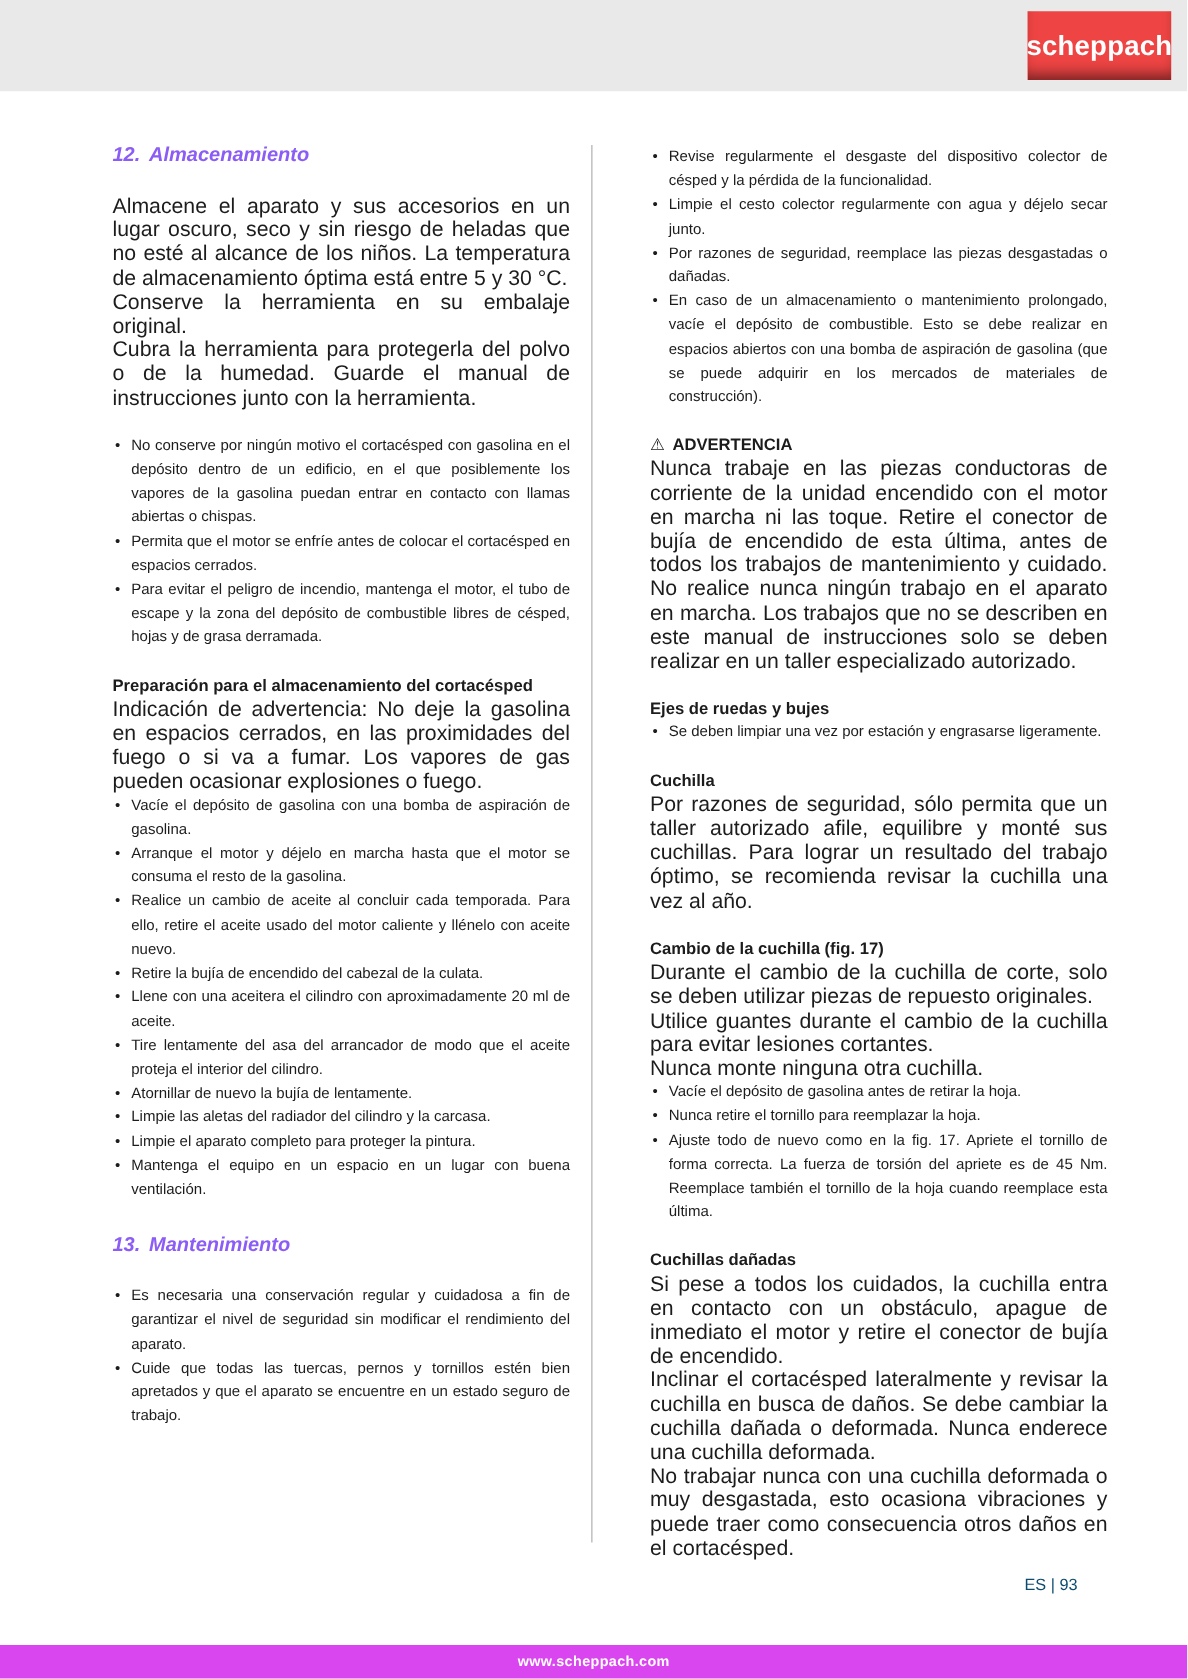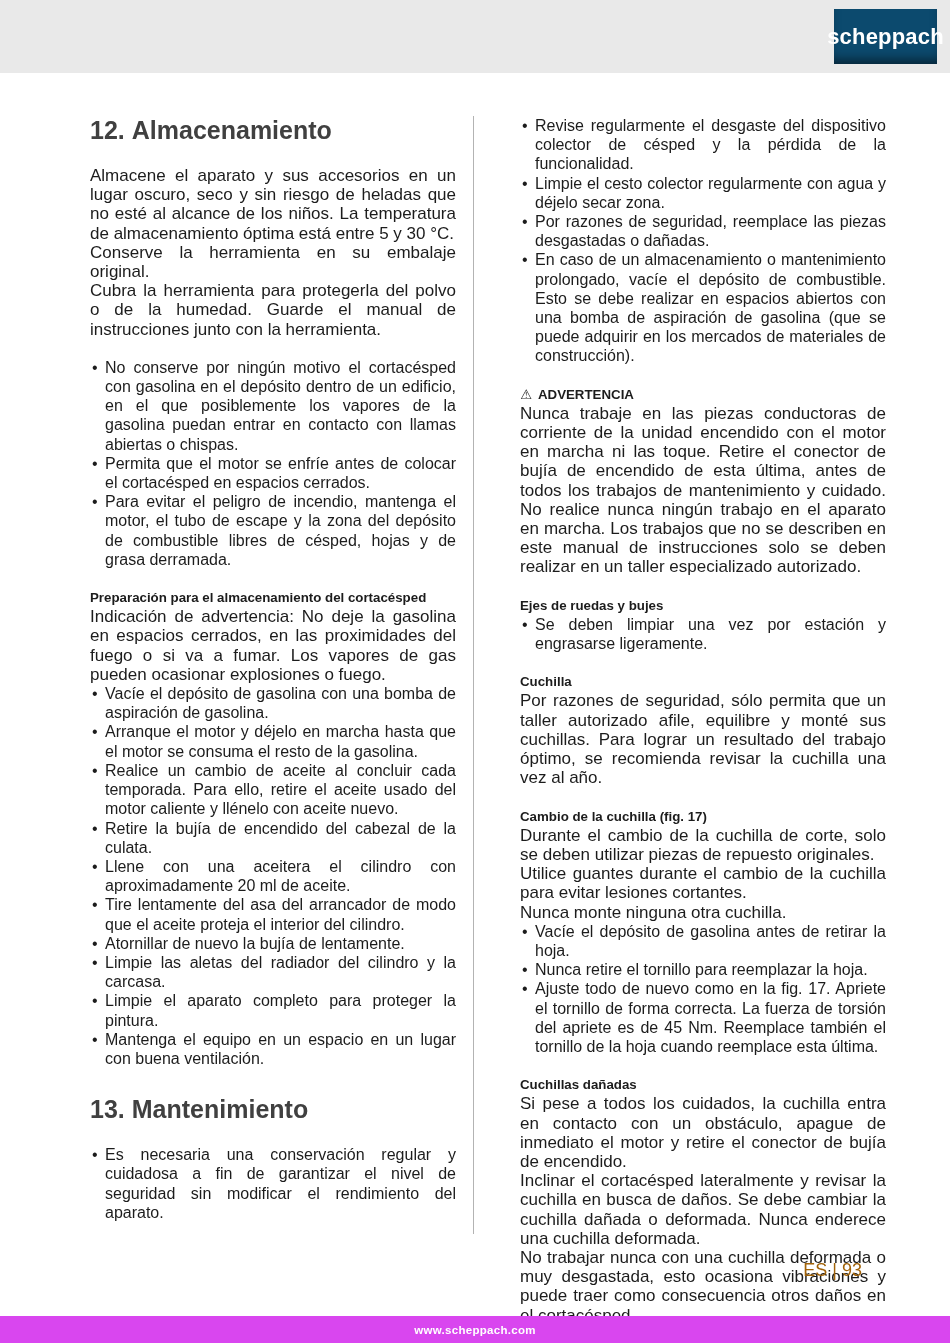--- a/index.html
+++ b/index.html
@@ -16,22 +16,22 @@
   
   .header-bar {
     position: absolute;
     top: 0; left: 0;
     width: 100%; height: 73px;
     background: #e9e9e9;
   }
   .logo {
     position: absolute;
     top: 9px; right: 13px;
-    width: 103px; height: 55px;
-    background: #0c4a6e;
+    width: 115px; height: 55px;
+    background: #ef4444;
     display: flex;
     align-items: center;
     justify-content: center;
     box-shadow: inset 0 -10px 12px -6px rgba(0,0,0,0.55);
   }
   .logo-text {
     color: #ffffff;
     font-weight: 700;
     font-size: 22px;
     letter-spacing: 0.2px;
@@ -65,54 +65,55 @@
     margin: 0;
   }
   .bullet-list {
     list-style: none;
     margin: 0;
     padding: 0;
   }
   .bullet-item {
     position: relative;
     padding-left: 15px;
-    font-size: 16px;
+    font-size: 12px;
     line-height: 19.2px;
     text-align: justify;
   }
   .bullet-item::before {
     content: "\2022";
     position: absolute;
     left: 2px;
     top: 0;
   }
   .section-heading {
-    font-size: 25px;
-    font-weight: 700;
-    color: #404040;
+    font-size: 16px;
+    font-weight: 700;
+    color: #8b5cf6;
     margin: 0 0 21px 0;
+    font-style: italic;
   }
   .section-heading .sec-num { margin-right: 7px; }
   .sub-heading {
     font-size: 13.3px;
     line-height: 19.2px;
     font-weight: 700;
     margin: 0;
   }
   .warn-heading .warn-icon { margin-right: 6px; }
   .gap { margin-top: 19px; }
   .section-heading.gap { margin-top: 27px; }
 
   
   .page-label {
     position: absolute;
     top: 1260px;
     right: 88px;
-    font-size: 18px;
-    color: #a16207;
+    font-size: 13px;
+    color: #0c4a6e;
   }
   .bottom-bar {
     position: absolute;
     left: 0; bottom: 0;
     width: 100%; height: 27px;
     background: #d946ef;
     display: flex;
     align-items: center;
     justify-content: center;
   }
@@ -155,26 +156,27 @@
           <li class="bullet-item">Llene con una aceitera el cilindro con aproximadamente 20 ml de aceite.</li>
           <li class="bullet-item">Tire lentamente del asa del arrancador de modo que el aceite proteja el interior del cilindro.</li>
           <li class="bullet-item">Atornillar de nuevo la bujía de lentamente.</li>
           <li class="bullet-item">Limpie las aletas del radiador del cilindro y la carcasa.</li>
           <li class="bullet-item">Limpie el aparato completo para proteger la pintura.</li>
           <li class="bullet-item">Mantenga el equipo en un espacio en un lugar con buena ventilación.</li>
         </ul>
         <h2 class="section-heading gap"><span class="sec-num">13.</span><span class="sec-title">Mantenimiento</span></h2>
         <ul class="bullet-list">
           <li class="bullet-item">Es necesaria una conservación regular y cuidadosa a fin de garantizar el nivel de seguridad sin modificar el rendimiento del aparato.</li>
+          <li class="bullet-item">Cuide que todas las tuercas, pernos y tornillos estén bien apretados y que el aparato se encuentre en un estado seguro de trabajo.</li>
         </ul>
       </div>
     <div class="col">
         <ul class="bullet-list">
           <li class="bullet-item">Revise regularmente el desgaste del dispositivo colector de césped y la pérdida de la funcionalidad.</li>
-          <li class="bullet-item">Limpie el cesto colector regularmente con agua y déjelo secar zona.</li>
+          <li class="bullet-item">Limpie el cesto colector regularmente con agua y déjelo secar junto.</li>
           <li class="bullet-item">Por razones de seguridad, reemplace las piezas desgastadas o dañadas.</li>
           <li class="bullet-item">En caso de un almacenamiento o mantenimiento prolongado, vacíe el depósito de combustible. Esto se debe realizar en espacios abiertos con una bomba de aspiración de gasolina (que se puede adquirir en los mercados de materiales de construcción).</li>
         </ul>
         <h3 class="sub-heading warn-heading gap"><span class="warn-icon">⚠</span><span>ADVERTENCIA</span></h3>
         <p class="para">Nunca trabaje en las piezas conductoras de corriente de la unidad encendido con el motor en marcha ni las toque. Retire el conector de bujía de encendido de esta última, antes de todos los trabajos de mantenimiento y cuidado. No realice nunca ningún trabajo en el aparato en marcha. Los trabajos que no se describen en este manual de instrucciones solo se deben realizar en un taller especializado autorizado.</p>
         <h3 class="sub-heading gap">Ejes de ruedas y bujes</h3>
         <ul class="bullet-list">
           <li class="bullet-item">Se deben limpiar una vez por estación y engrasarse ligeramente.</li>
         </ul>
         <h3 class="sub-heading gap">Cuchilla</h3>

